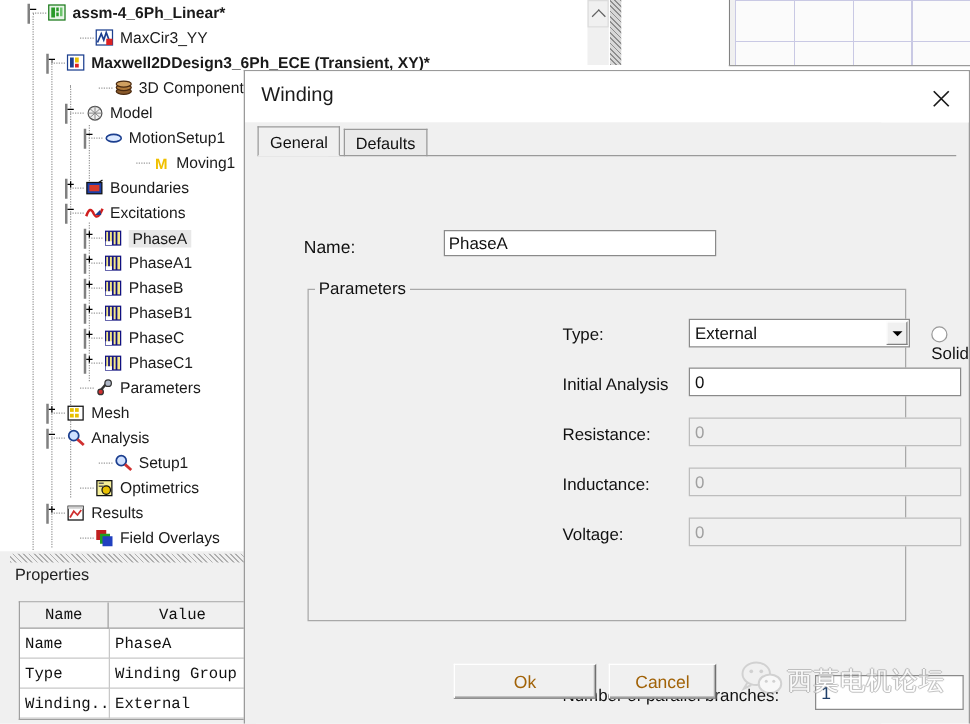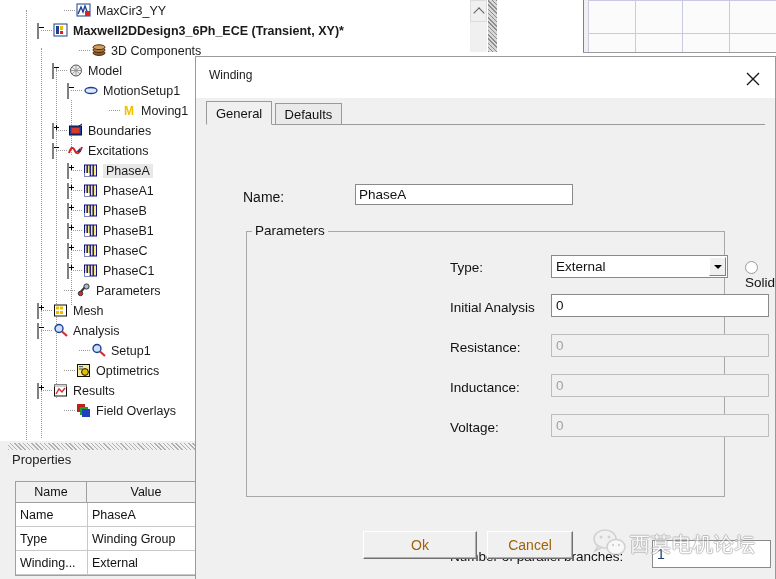--- a/index.html
+++ b/index.html
@@ -137,20 +137,21 @@
     font-size: 13px;
     color: #222;
   }
   #props-grid {
     position: absolute;
     left: 15px; top: 481px;
     width: 190px;
     border: 1px solid #a0a0a0;
     border-right: none;
     background: #fff;
+    font-family: Liberation Mono, monospace;
   }
   .props-hdr {
     display: flex;
     height: 21px;
     background: #f0f0f0;
   }
   .props-hdr > div {
     border-right: 1px solid #a0a0a0;
     border-bottom: 1px solid #a0a0a0;
     text-align: center;
@@ -222,21 +223,21 @@
     box-shadow: 0 0 0 0 rgba(0,0,0,0);
   }
   #dialog-titlebar {
     position: relative;
     height: 41px;
     background: #ffffff;
   }
   #dialog-title {
     position: absolute;
     left: 13px; top: 11px;
-    font-size: 12px;
+    font-size: 16px;
     color: #1a1a1a;
   }
   #dialog-close {
     position: absolute;
     right: 10px; top: 10px;
     width: 24px; height: 24px;
     cursor: pointer;
   }
   #dialog-close svg { display: block; }
 
@@ -489,20 +490,27 @@
   <div id="modeler-bottom-edge"></div>
 
   <div id="project-tree">
 
     <div class="vline" style="left:26px; top:10px; height:430px;"></div>
     <div class="vline" style="left:41px; top:48px; height:390px;"></div>
     <div class="vline" style="left:56px; top:68px; height:330px;"></div>
     <div class="vline" style="left:71px; top:100px; height:55px;"></div>
     <div class="vline" style="left:71px; top:178px; height:127px;"></div>
     <div id="tree-rows">
+        <div class="tree-row bold"><span class="tw" style="width:22px"></span><span class="expander"></span><span class="dots"></span><span class="ico"><svg width="16" height="15" viewBox="0 0 16 15">
+              <rect x="1" y="1" width="13" height="12" fill="#e8f4e8" stroke="#1a7a1a"></rect>
+              <rect x="3" y="3" width="3" height="8" fill="#2a9a2a"></rect>
+              <rect x="7" y="3" width="2" height="3" fill="#2a9a2a"></rect>
+              <rect x="7" y="7" width="2" height="3" fill="#2a9a2a"></rect>
+              <rect x="10" y="3" width="2" height="7" fill="#6ac46a"></rect>
+            </svg></span><span class="lbl">assm-4_6Ph_Linear*</span></div>
         <div class="tree-row"><span class="tw" style="width:52px"></span><span class="tw" style="width:12px"></span><span class="dots"></span><span class="ico"><svg width="16" height="15" viewBox="0 0 16 15">
               <rect x="1" y="1" width="13" height="12" fill="#ffffff" stroke="#1c3f8f"></rect>
               <path d="M2 11 L5 4 L7 9 L9 3 L12 11" fill="none" stroke="#1c3f8f" stroke-width="1.4"></path>
               <rect x="9" y="8" width="5" height="5" fill="#d22"></rect>
             </svg></span><span class="lbl">MaxCir3_YY</span></div>
         <div class="tree-row bold"><span class="tw" style="width:37px"></span><span class="expander"></span><span class="dots"></span><span class="ico"><svg width="16" height="15" viewBox="0 0 16 15">
               <rect x="1" y="1" width="13" height="12" fill="#ffffff" stroke="#1c3f8f"></rect>
               <rect x="3" y="3" width="3" height="8" fill="#1c3f8f"></rect>
               <rect x="7" y="3" width="3" height="4" fill="#e8c000"></rect>
               <rect x="7" y="8" width="3" height="3" fill="#d22"></rect>

